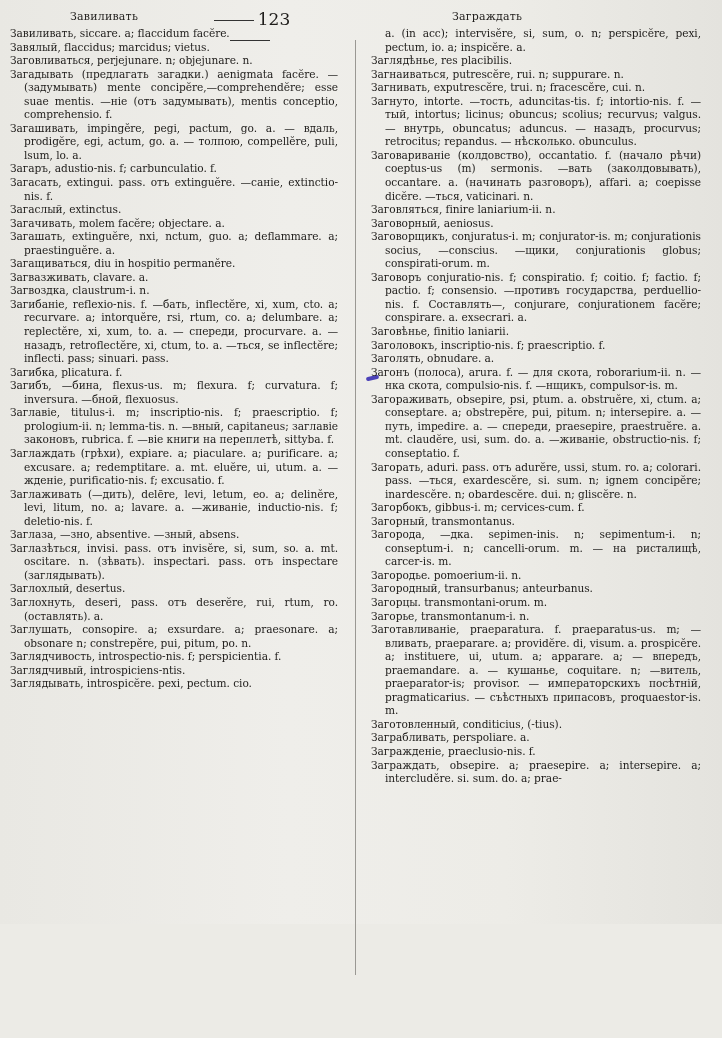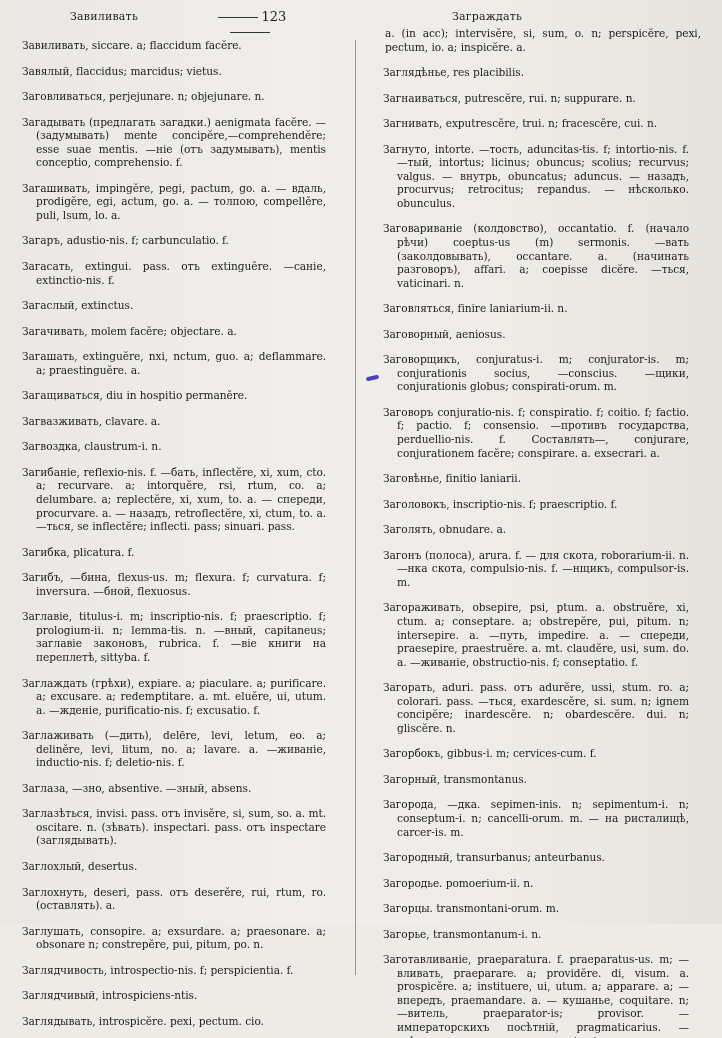--- a/index.html
+++ b/index.html
@@ -12,36 +12,36 @@
   }
   .page {
     position: absolute; left: 0; top: 0; width: 722px; height: 924px;
     background: linear-gradient(90deg, #e9e8e3 0%, #efeeea 40%, #edece7 70%, #e4e3de 100%);
   }
   .header {
     position: absolute; top: 10px; left: 0; width: 722px; height: 22px;
     font-size: 11px;
   }
   .hdr-left { position: absolute; left: 70px; top: 0; letter-spacing: 0.2px; }
-  .hdr-center { position: absolute; left: 200px; width: 100px; top: -1px; text-align: center; font-size: 13px; }
+  .hdr-center { position: absolute; left: 200px; width: 100px; top: -1px; text-align: center; font-size: 17px; }
   .hdr-center .dash { display: inline-block; width: 40px; border-top: 1px solid #333; vertical-align: middle; margin: 0 4px; }
   .hdr-right { position: absolute; left: 452px; top: 0; letter-spacing: 0.2px; }
   .col {
     position: absolute; top: 27px;
     font-size: 10.6px; line-height: 13.55px;
     letter-spacing: -0.05px;
     text-align: justify;
   }
   .col-left { left: 10px; width: 328px; }
   .col-right { left: 371px; width: 330px; }
   .rule {
     position: absolute; left: 355px; top: 40px; width: 0; height: 935px;
     border-left: 1px solid #9a9893;
   }
-  .entry { margin: 12px; padding-left: 14px; text-indent: -14px; }
+  .entry { margin: 0; padding-left: 14px; text-indent: -14px; }
   .cont { margin: 0; padding-left: 14px; }
   .mark {
     position: absolute; left: 366px; top: 376px; width: 13px; height: 4px;
     background: #4c42b8; transform: rotate(-12deg); border-radius: 2px;
   }
 </style>
 </head>
 <body>
 
 <div class="page">
@@ -100,22 +100,22 @@
     <p class="entry">Заговоръ conjuratio-nis. f; conspiratio. f; coitio. f; factio. f; pactio. f; consensio. —противъ государства, perduellio-nis. f. Составлять—, conjurare, conjurationem facĕre; conspirare. a. exsecrari. a.</p>
     <p class="entry">Заговѣнье, finitio laniarii.</p>
     <p class="entry">Заголовокъ, inscriptio-nis. f; praescriptio. f.</p>
     <p class="entry">Заголять, obnudare. a.</p>
     <p class="entry">Загонъ (полоса), arura. f. — для скота, roborarium-ii. n. —нка скота, compulsio-nis. f. —нщикъ, compulsor-is. m.</p>
     <p class="entry">Загораживать, obsepire, psi, ptum. a. obstruĕre, xi, ctum. a; conseptare. a; obstrepĕre, pui, pitum. n; intersepire. a. —путь, impedire. a. — спереди, praesepire, praestruĕre. a. mt. claudĕre, usi, sum. do. a. —живаніе, obstructio-nis. f; conseptatio. f.</p>
     <p class="entry">Загорать, aduri. pass. отъ adurĕre, ussi, stum. ro. a; colorari. pass. —ться, exardescĕre, si. sum. n; ignem concipĕre; inardescĕre. n; obardescĕre. dui. n; gliscĕre. n.</p>
     <p class="entry">Загорбокъ, gibbus-i. m; cervices-cum. f.</p>
     <p class="entry">Загорный, transmontanus.</p>
     <p class="entry">Загорода, —дка. sepimen-inis. n; sepimentum-i. n; conseptum-i. n; cancelli-orum. m. — на ристалищѣ, carcer-is. m.</p>
+    <p class="entry">Загородье. pomoerium-ii. n.</p>
     <p class="entry">Загородный, transurbanus; anteurbanus.</p>
-    <p class="entry">Загородье. pomoerium-ii. n.</p>
     <p class="entry">Загорцы. transmontani-orum. m.</p>
     <p class="entry">Загорье, transmontanum-i. n.</p>
     <p class="entry">Заготавливаніе, praeparatura. f. praeparatus-us. m; —вливать, praeparare. a; providĕre. di, visum. a. prospicĕre. a; instituere, ui, utum. a; apparare. a; — впередъ, praemandare. a. — кушанье, coquitare. n; —витель, praeparator-is; provisor. — императорскихъ посѣтній, pragmaticarius. — съѣстныхъ припасовъ, proquaestor-is. m.</p>
     <p class="entry">Заготовленный, conditicius, (-tius).</p>
     <p class="entry">Заграбливать, perspoliare. a.</p>
     <p class="entry">Загражденіе, praeclusio-nis. f.</p>
     <p class="entry">Заграждать, obsepire. a; praesepire. a; intersepire. a; intercludĕre. si. sum. do. a; prae-</p>
   </div>
 
 </div>

